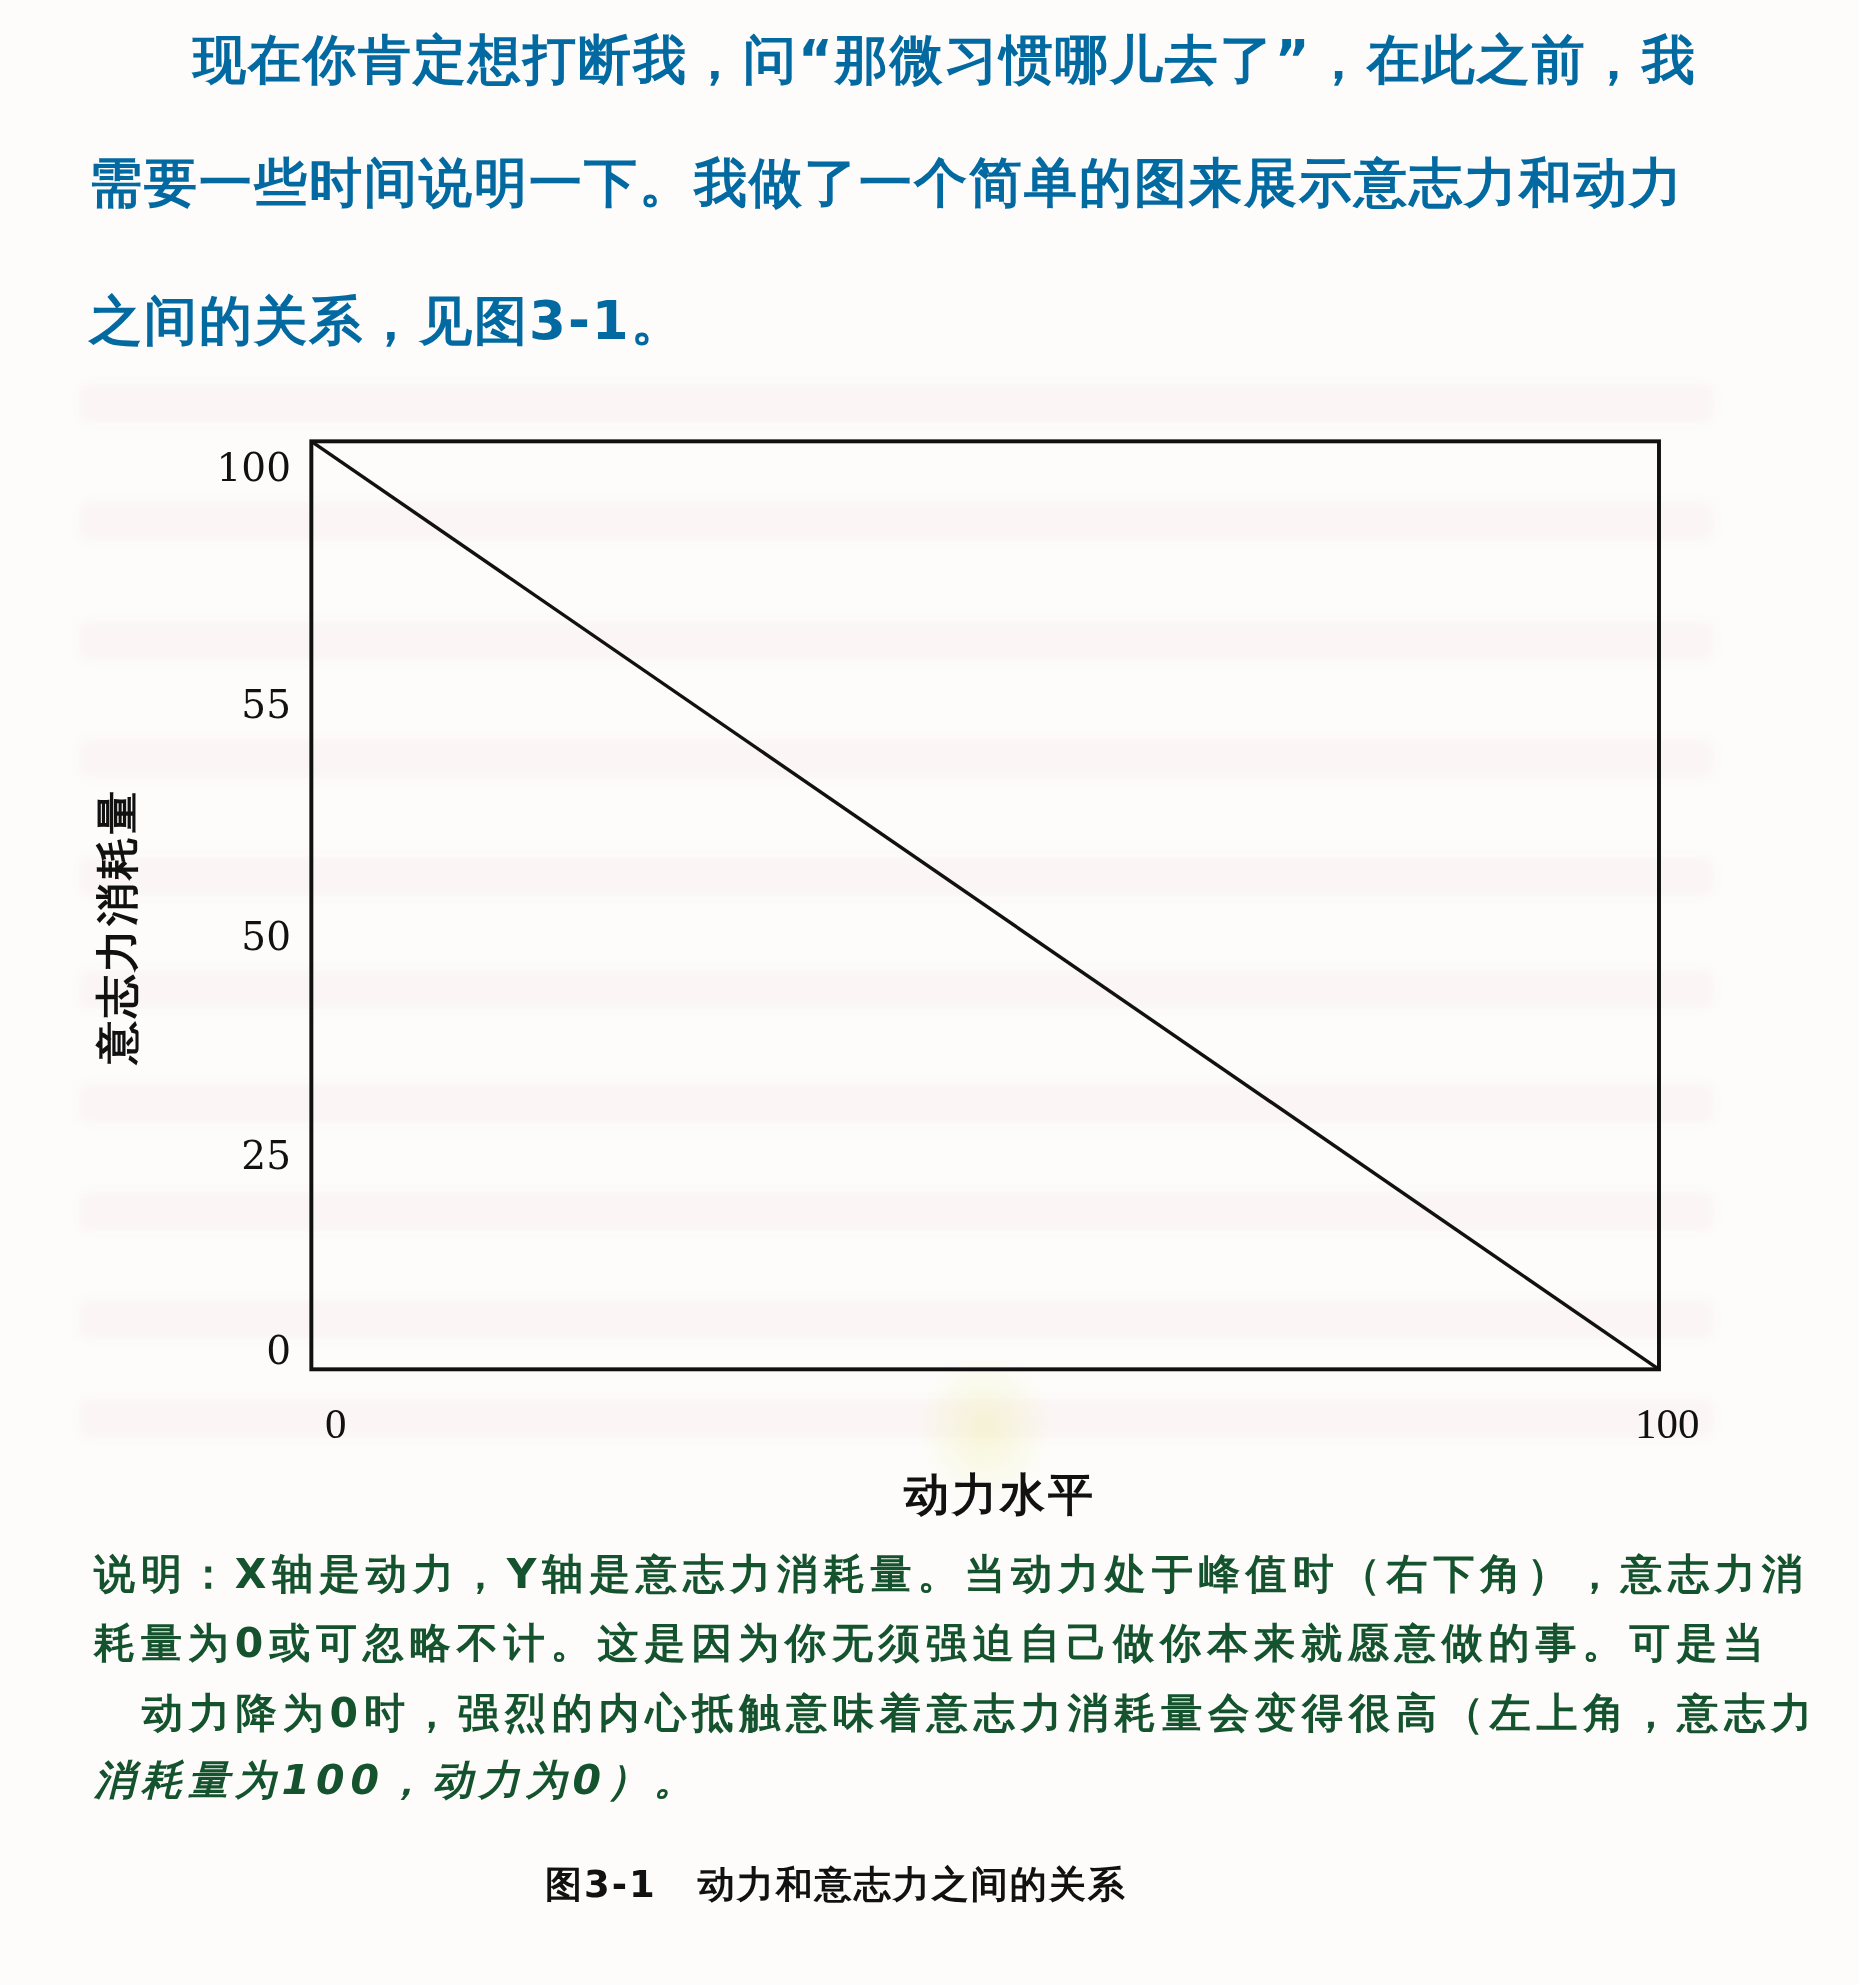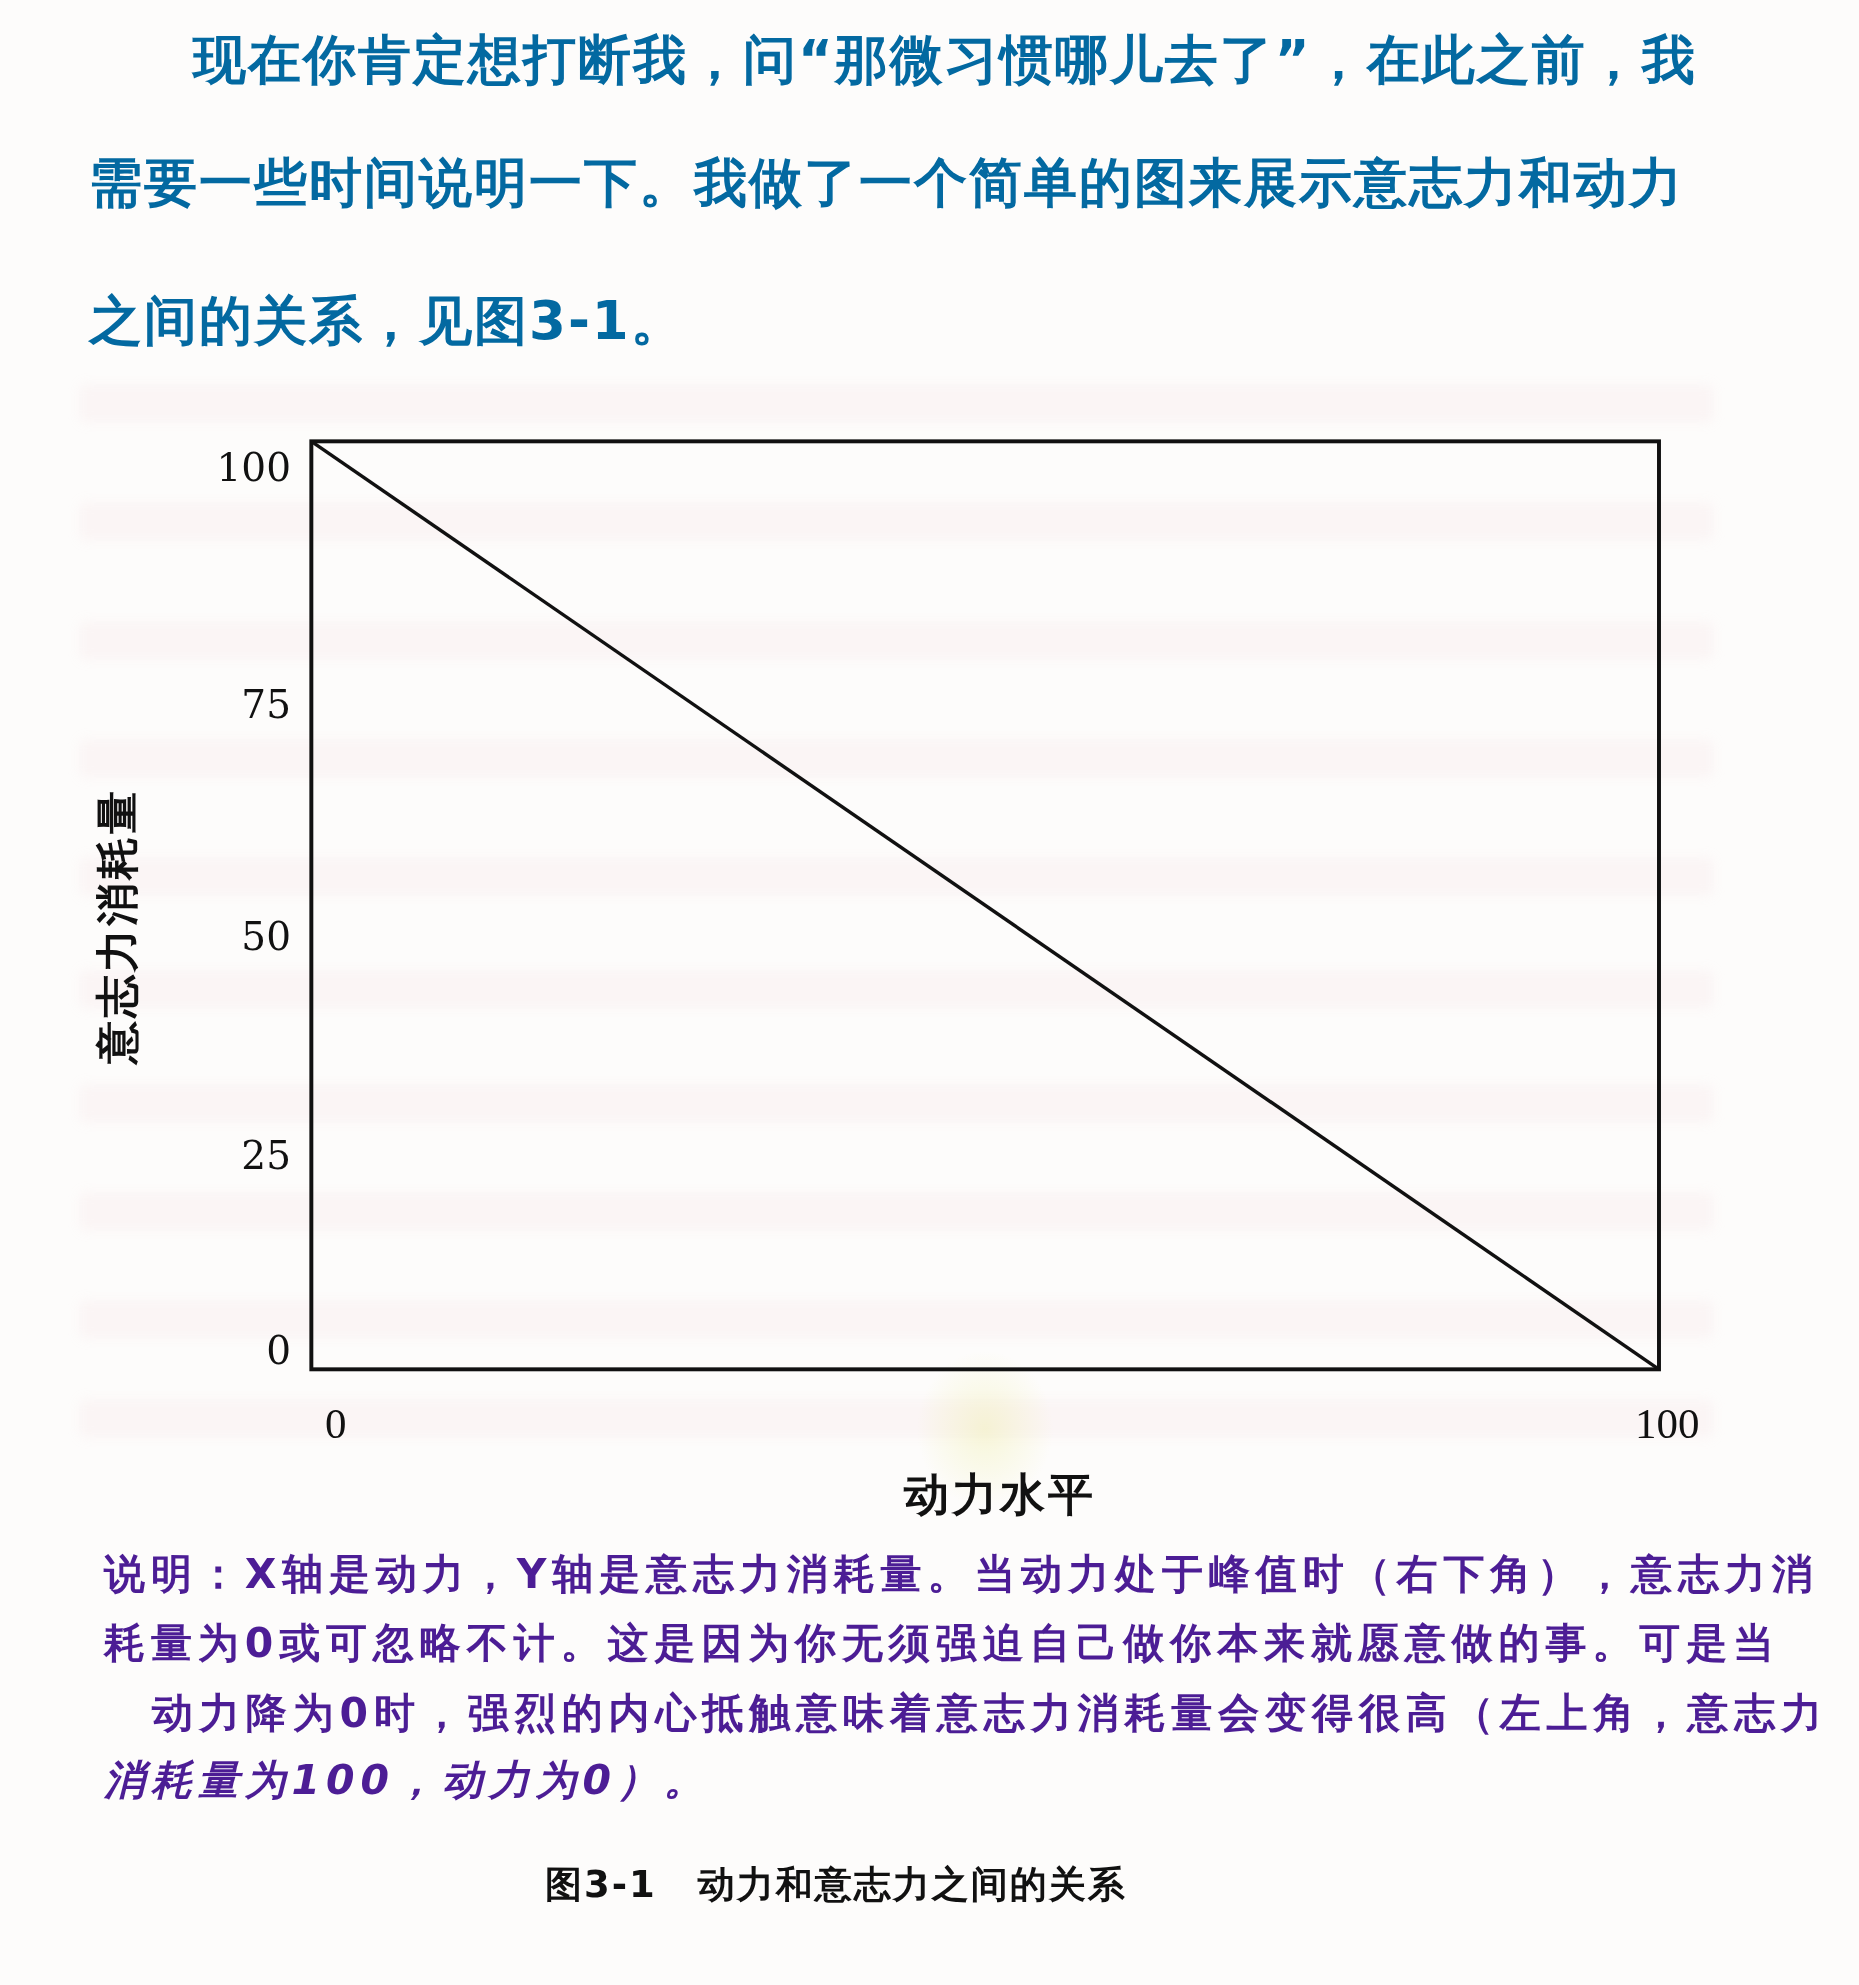--- a/index.html
+++ b/index.html
@@ -29,22 +29,22 @@
   .y-title {
     position: absolute; left: 118px; top: 926px;
     transform: translate(-50%, -50%) rotate(-90deg); transform-origin: center;
     font-size: 43px; font-weight: bold; white-space: nowrap; letter-spacing: 3px;
   }
   .x-title {
     position: absolute; left: 1000px; top: 1465px; transform: translateX(-50%);
     font-size: 45px; font-weight: bold; letter-spacing: 3px; white-space: nowrap;
   }
   .note-line {
-    position: absolute; left: 104px; font-size: 41px; letter-spacing: 5.9px;
-    white-space: nowrap; color: #4c1d95; font-weight: bold;
+    position: absolute; left: 94px; font-size: 41px; letter-spacing: 5.9px;
+    white-space: nowrap; color: #14532d; font-weight: bold;
   }
   .fig-title {
     position: absolute; left: 545px; top: 1860px; font-size: 37px;
     font-weight: bold; white-space: nowrap; letter-spacing: 2px;
   }
   .fig-title .num { margin-right: 41px; }
   svg.plot { position: absolute; left: 0; top: 0; }
   .yellow-smudge {
     position: absolute; left: 916px; top: 1350px; width: 138px; height: 158px;
     background: radial-gradient(ellipse, rgba(235, 235, 150, 0.35), rgba(255,255,255,0) 70%);
@@ -68,21 +68,21 @@
 <div class="para-line" style="left:193px;top:33px;">现在你肯定想打断我，问“那微习惯哪儿去了”，在此之前，我</div>
 <div class="para-line" style="top:156px;">需要一些时间说明一下。我做了一个简单的图来展示意志力和动力</div>
 <div class="para-line" style="top:274px;margin-top:20px;">之间的关系，见图3-1。</div>
 
 <svg class="plot" width="1860" height="1986" viewBox="0 0 1888 2016">
   <rect x="316" y="448" width="1368" height="942" fill="none" stroke="#111" stroke-width="4"></rect>
   <line x1="316" y1="448" x2="1684" y2="1390" stroke="#111" stroke-width="3.5"></line>
 </svg>
 
 <div class="tick-y" style="top:445px;">100</div>
-<div class="tick-y" style="top:682px;">75</div>
+<div class="tick-y" style="top:682px;">55</div>
 <div class="tick-y" style="top:914px;">50</div>
 <div class="tick-y" style="top:1133px;">25</div>
 <div class="tick-y" style="top:1328px;">0</div>
 
 <div class="tick-x" style="left:325px;">0</div>
 <div class="tick-x" style="left:1635px;">100</div>
 
 <div class="y-title">意志力消耗量</div>
 <div class="x-title">动力水平</div>
 

